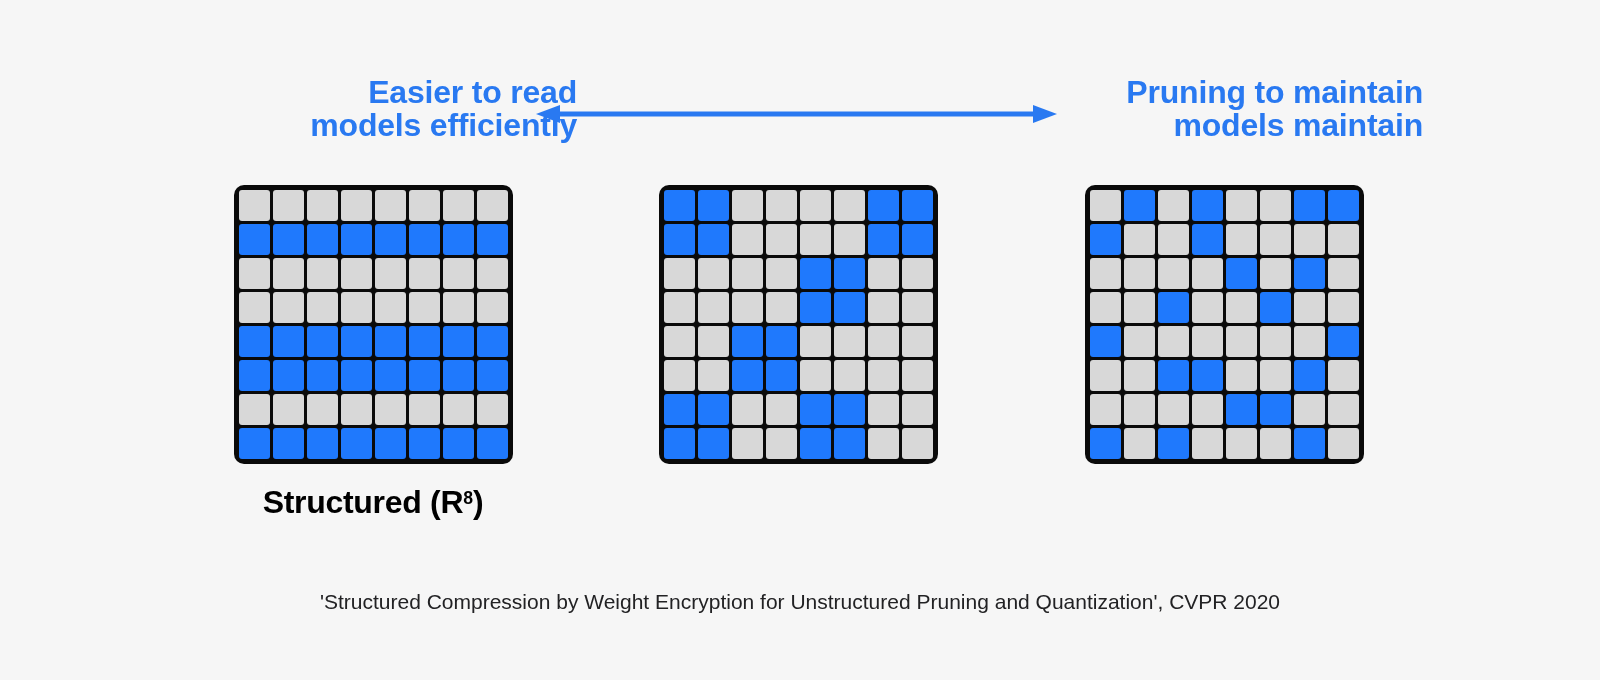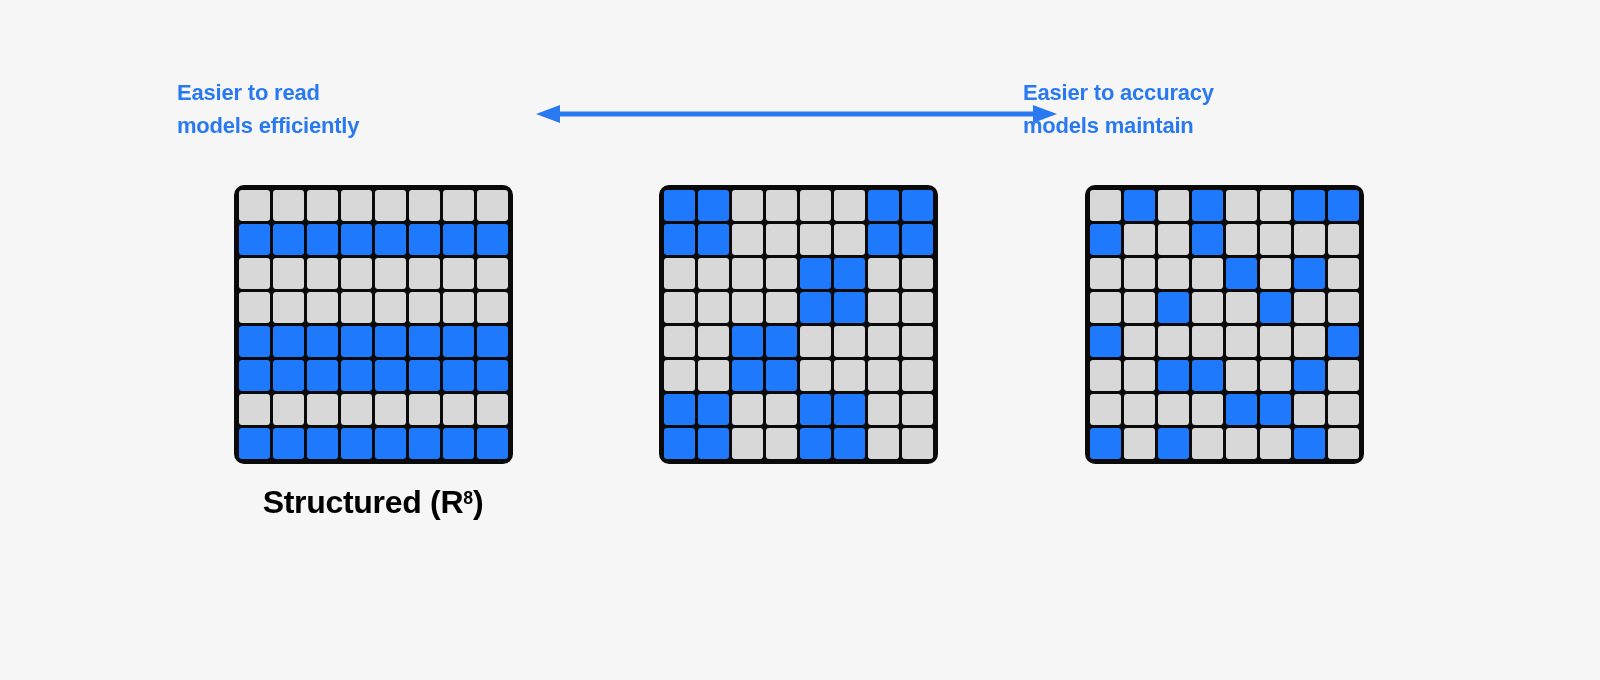--- a/index.html
+++ b/index.html
@@ -9,24 +9,24 @@
     width: 1600px;
     height: 680px;
     background: var(--bg, #f6f6f6);
     font-family: "Liberation Sans", sans-serif;
     overflow: hidden;
   }
   .spectrum-label {
     position: absolute;
     top: 76px;
     width: 400px;
-    text-align: left;
+    text-align: right;
     color: var(--accent, #2979f1);
     font-weight: 700;
-    font-size: 22px;
+    font-size: 32px;
     line-height: 33px;
     letter-spacing: -0.2px;
   }
   .spectrum-label.left  { left: 177px; }
   .spectrum-label.right { left: 1023px; }
   .arrow-svg { position: absolute; left: 535px; top: 102px; }
   .arrow-line { stroke: var(--accent, #2979f1); stroke-width: 5; stroke-linecap: round; }
   .arrow-head { fill: var(--accent, #2979f1); }
   .grid-frame {
     position: absolute;
@@ -94,21 +94,21 @@
     <div>models efficiently</div>
   </div>
 
   <svg class="arrow-svg" width="523" height="24" viewBox="0 0 523 24">
     <line class="arrow-line" x1="17" y1="12" x2="506" y2="12"></line>
     <polygon class="arrow-head" points="1,12 25,3 25,21"></polygon>
     <polygon class="arrow-head" points="522,12 498,3 498,21"></polygon>
   </svg>
 
   <div class="spectrum-label right">
-    <div>Easier to accuracy</div>
+    <div>Pruning to maintain</div>
     <div>models maintain</div>
   </div>
 
   <div class="grid-frame g0">
       <div class="cell off"></div>
       <div class="cell off"></div>
       <div class="cell off"></div>
       <div class="cell off"></div>
       <div class="cell off"></div>
       <div class="cell off"></div>
@@ -301,14 +301,15 @@
       <div class="cell off"></div>
       <div class="cell off"></div>
       <div class="cell on"></div>
       <div class="cell off"></div>
     </div>
 
   <div class="caption c0"><span>Structured (R</span><span class="sup">8</span><span>)</span></div>
 
 
 
+  <div class="footer-citation">'Structured Compression by Weight Encryption for Unstructured Pruning and Quantization', CVPR 2020</div>
 
 </div>
 
 </body></html>

